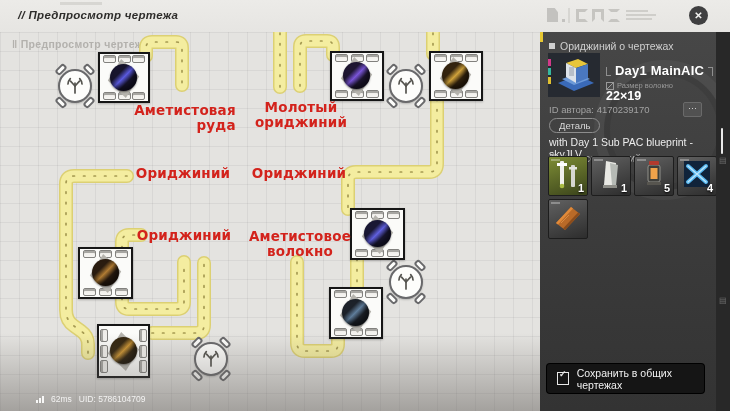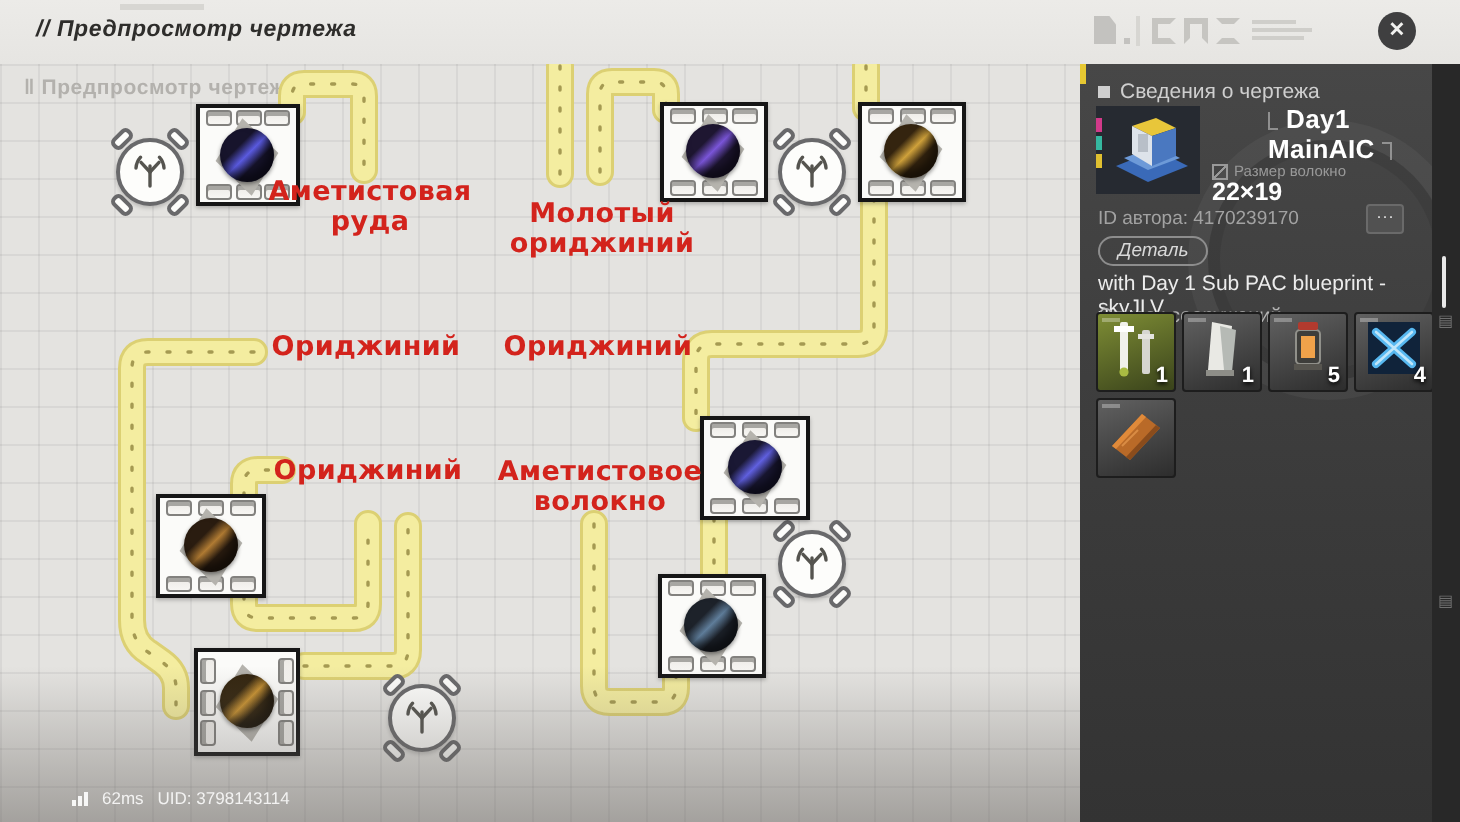--- a/index.html
+++ b/index.html
@@ -50,30 +50,30 @@
   #sig-icon i{display:block;width:2px;background:rgba(255,255,255,.9);}
 
   
   #sidebar{position:absolute;left:540px;top:32px;width:176px;height:379px;background:linear-gradient(#474747,#3a3a3a 60%,#333);z-index:20;color:#ddd;overflow:hidden;}
   #sb-emblem{position:absolute;right:-18px;top:28px;width:120px;height:120px;border-radius:50%;border:10px solid rgba(255,255,255,.045);box-shadow:inset 0 0 0 6px rgba(0,0,0,.08);}
   #sb-accent{position:absolute;left:0px;top:-2px;width:3px;height:12px;background:#e7c832;}
   #sb-head{position:absolute;left:9px;top:8px;display:flex;align-items:center;gap:5px;font-size:10.5px;color:#cfcfcf;}
   #sb-head i{width:6px;height:6px;background:#cfcfcf;display:block;}
   #thumb{position:absolute;left:8px;top:21px;width:52px;height:44px;background:#262a31;overflow:hidden;}
   #thumb .stripe{position:absolute;left:0;width:3px;height:7px;}
-  #bp-title{position:absolute;left:66px;top:20px;font-size:13px;font-weight:bold;color:#fff;letter-spacing:.2px;margin-left:28px;}
+  #bp-title{position:absolute;left:66px;top:31px;font-size:13px;font-weight:bold;color:#fff;letter-spacing:.2px;}
   .corner{display:inline-block;width:4px;height:8px;vertical-align:middle;opacity:.55;}
   .corner.lft{border-left:1px solid #ccc;border-bottom:1px solid #ccc;margin-right:4px;}
   .corner.rgt{border-right:1px solid #ccc;border-top:1px solid #ccc;margin-left:4px;}
   #bp-size-label{position:absolute;left:66px;top:49px;font-size:7.5px;color:#999;display:flex;align-items:center;gap:3px;}
   #bp-size-label i{width:6px;height:6px;border:1px solid #999;display:block;background:linear-gradient(135deg,transparent 45%,#999 45%,#999 55%,transparent 55%);}
   #bp-size{position:absolute;left:66px;top:57px;font-size:12.5px;font-weight:bold;color:#fff;}
   #bp-author{position:absolute;left:9px;top:72px;font-size:9.5px;color:#a2a2a2;}
   #more-btn{position:absolute;right:14px;top:70px;width:17px;height:13px;background:#515151;border:1px solid #6a6a6a;border-radius:2px;color:#ddd;font-size:9px;line-height:11px;text-align:center;cursor:pointer;}
-  #bp-tag{position:absolute;left:9px;top:86px;border:1px solid #8d8d8d;border-radius:8px;padding:1px 9px;font-size:9.5px;color:#d8d8d8;font-style:italic;}
+  #bp-tag{position:absolute;left:9px;top:86px;border:1px solid #8d8d8d;border-radius:8px;padding:1px 9px;font-size:9.5px;color:#d8d8d8;}
   #bp-desc{position:absolute;left:9px;top:104px;width:160px;font-size:10.5px;color:#ececec;}
   #st-head{position:absolute;left:9px;top:121px;font-size:10px;color:#b5b5b5;}
   .tile{position:absolute;width:40px;height:40px;background:linear-gradient(160deg,#616161,#2d2d2d);border:1px solid #1d1d1d;border-radius:2px;box-sizing:border-box;display:flex;align-items:center;justify-content:center;cursor:pointer;}
   .tile.green{background:linear-gradient(160deg,#7e8d35,#3a431b);}
   .tile .tag{position:absolute;left:2px;top:2px;width:9px;height:2px;background:rgba(255,255,255,.3);}
   .tcount{position:absolute;right:3px;bottom:1px;color:#fff;font-size:11px;font-weight:bold;text-shadow:0 1px 2px #000;}
   #save-btn{position:absolute;left:7px;top:332px;width:157px;height:29px;background:#151515;border-radius:3px;display:flex;align-items:center;gap:8px;padding-left:10px;box-sizing:border-box;cursor:pointer;box-shadow:0 0 0 1px #000;}
   #save-icon{width:13px;height:13px;border:1.5px solid #e8e8e8;border-top-right-radius:0;position:relative;box-sizing:border-box;}
   #save-icon:after{content:"✓";position:absolute;left:1px;top:-4px;font-size:9px;color:#e8e8e8;font-weight:bold;}
   #save-label{font-size:10.5px;color:#f0f0f0;}
@@ -140,21 +140,21 @@
         <path d="M297,230 L297,311 Q297,319 305,319 L331,319 Q338,319 338,312 L338,306" class="belt-d"></path>
       </svg>
     <div id="watermark">‖ Предпросмотр чертежа</div>
     <div id="statusbar">
       <span id="sig-icon">
           <i style="height:3px"></i>
           <i style="height:5px"></i>
           <i style="height:7px"></i>
         </span>
       <span>62ms</span>
-      <span>UID: 3798143114</span>
+      <span>UID: 5786104709</span>
     </div>
   <div class="machine" style="left: 98px; top: 20px; width: 52px; height: 51px;">
         <div class="mrow t">
           <div class="slot"></div>
           <div class="slot"></div>
           <div class="slot"></div>
         </div>
         <div class="mrow b">
           <div class="slot"></div>
           <div class="slot"></div>
@@ -304,37 +304,37 @@
         <svg width="34" height="34" viewBox="0 0 34 34">
     <g stroke="#55544f" stroke-width="1.7" fill="none" stroke-linecap="round">
       <path d="M17 24 V14"></path>
             <path d="M17 17 L12.5 12.2"></path>
             <path d="M17 17 L21.5 12.2"></path>
       <path d="M10 15 a9 9 0 0 1 2.3 -5.4"></path>
             <path d="M24 15 a9 9 0 0 0 -2.3 -5.4"></path>
     </g>
         </svg>
       </div>
-      <div class="rlabel" style="left: 185px; top: 72px;">Аметистовая
+      <div class="rlabel" style="left: 185px; top: 86px; text-align: right;">Аметистовая
 руда</div>
       <div class="rlabel" style="left: 301px; top: 83px;">Молотый
 ориджиний</div>
       <div class="rlabel" style="left: 183px; top: 142px;">Ориджиний</div>
       <div class="rlabel" style="left: 299px; top: 142px;">Ориджиний</div>
       <div class="rlabel" style="left: 184px; top: 204px;">Ориджиний</div>
       <div class="rlabel" style="left: 300px; top: 212px;">Аметистовое
 волокно</div>
     </div>
 
   <div id="sidebar">
     <div id="sb-emblem"></div>
     <div id="sb-accent"></div>
     <div id="sb-head">
         <i></i>
-        <span>Сведения о чертежа</span>
+        <span>Ориджиний о чертежах</span>
       </div>
 
     <div id="thumb">
       <div class="stripe" style="top:6px;background:#d23a8a;"></div>
       <div class="stripe" style="top:15px;background:#35b8a0;"></div>
       <div class="stripe" style="top:24px;background:#e0c030;"></div>
       <svg width="52" height="44" viewBox="0 0 52 44">
         <polygon points="10,30 26,38 46,30 30,22" fill="#3a6ab8"></polygon>
         <polygon points="14,26 26,32 42,26 30,20" fill="#6d9ad8"></polygon>
         <polygon points="18,10 30,6 40,11 28,15" fill="#e8c63a"></polygon>
@@ -350,20 +350,24 @@
         <span>Размер волокно</span>
       </div>
     <div id="bp-size">22×19</div>
     <div id="bp-author">ID автора: 4170239170</div>
     <div id="more-btn">···</div>
     <div id="bp-tag">Деталь</div>
     <div id="bp-desc">with Day 1 Sub PAC blueprint - skyJLV</div>
     <div id="st-head">Список сооружений</div>
     <div id="tiles"></div>
 
+    <div id="save-btn">
+      <span id="save-icon"></span>
+      <span id="save-label">Сохранить в общих чертежах</span>
+    </div>
   <div class="tile green" style="left: 8px; top: 124px;">
         <span class="tag"></span>
     <span><svg width="28" height="32" viewBox="0 0 28 32">
             <rect x="6" y="3" width="4" height="26" rx="1" fill="#f1f1ec"></rect>
             <rect x="17" y="7" width="4" height="22" rx="1" fill="#d6d6d0"></rect>
             <rect x="3" y="5" width="10" height="3" fill="#ffffff"></rect>
             <rect x="15" y="9" width="8" height="2.5" fill="#e4e4de"></rect>
             <circle cx="8" cy="28" r="2.3" fill="#a9bb42"></circle>
           </svg></span>
         <span class="tcount">1</span>

